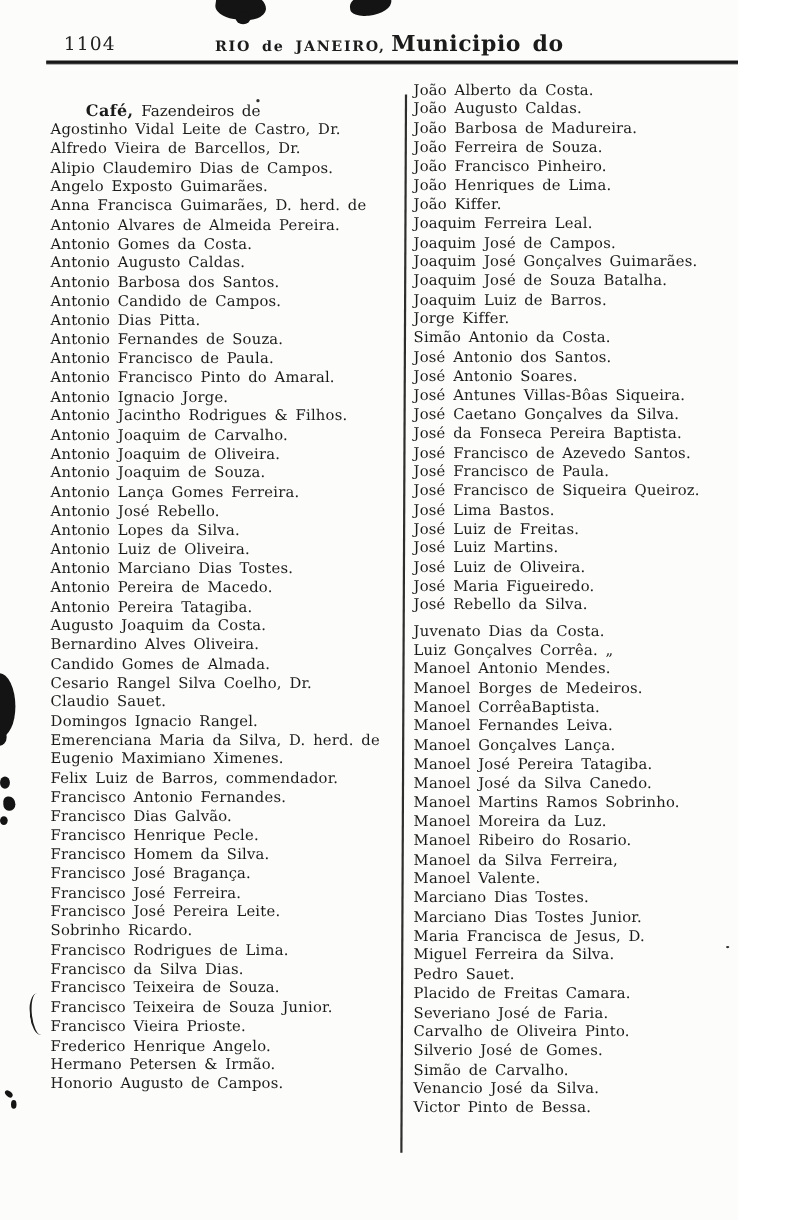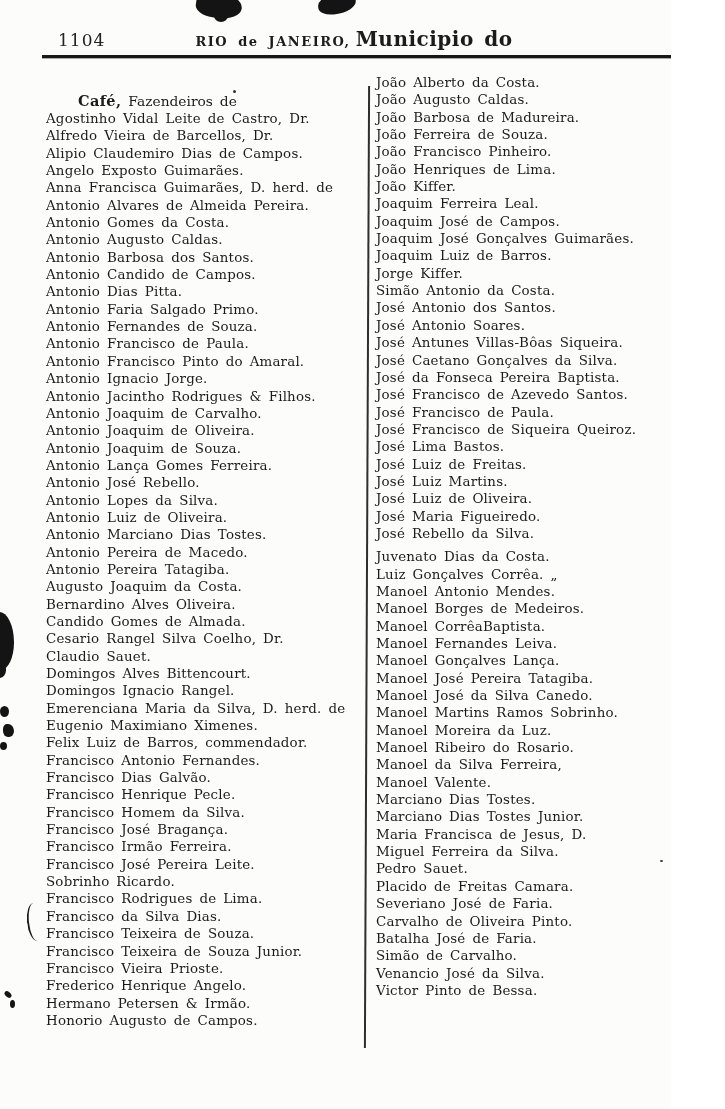--- a/index.html
+++ b/index.html
@@ -112,52 +112,50 @@
         <div class="entry-line">Alfredo Vieira de Barcellos, Dr.</div>
         <div class="entry-line">Alipio Claudemiro Dias de Campos.</div>
         <div class="entry-line">Angelo Exposto Guimarães.</div>
         <div class="entry-line">Anna Francisca Guimarães, D. herd. de</div>
         <div class="entry-line">Antonio Alvares de Almeida Pereira.</div>
         <div class="entry-line">Antonio Gomes da Costa.</div>
         <div class="entry-line">Antonio Augusto Caldas.</div>
         <div class="entry-line">Antonio Barbosa dos Santos.</div>
         <div class="entry-line">Antonio Candido de Campos.</div>
         <div class="entry-line">Antonio Dias Pitta.</div>
-        <div class="entry-line">Antonio Faria Salgado Primo.</div>
         <div class="entry-line">Antonio Fernandes de Souza.</div>
         <div class="entry-line">Antonio Francisco de Paula.</div>
         <div class="entry-line">Antonio Francisco Pinto do Amaral.</div>
         <div class="entry-line">Antonio Ignacio Jorge.</div>
         <div class="entry-line">Antonio Jacintho Rodrigues &amp; Filhos.</div>
         <div class="entry-line">Antonio Joaquim de Carvalho.</div>
         <div class="entry-line">Antonio Joaquim de Oliveira.</div>
         <div class="entry-line">Antonio Joaquim de Souza.</div>
         <div class="entry-line">Antonio Lança Gomes Ferreira.</div>
         <div class="entry-line">Antonio José Rebello.</div>
         <div class="entry-line">Antonio Lopes da Silva.</div>
         <div class="entry-line">Antonio Luiz de Oliveira.</div>
         <div class="entry-line">Antonio Marciano Dias Tostes.</div>
         <div class="entry-line">Antonio Pereira de Macedo.</div>
         <div class="entry-line">Antonio Pereira Tatagiba.</div>
         <div class="entry-line">Augusto Joaquim da Costa.</div>
         <div class="entry-line">Bernardino Alves Oliveira.</div>
         <div class="entry-line">Candido Gomes de Almada.</div>
         <div class="entry-line">Cesario Rangel Silva Coelho, Dr.</div>
         <div class="entry-line">Claudio Sauet.</div>
-        <div class="entry-line">Domingos Alves Bittencourt.</div>
         <div class="entry-line">Domingos Ignacio Rangel.</div>
         <div class="entry-line">Emerenciana Maria da Silva, D. herd. de</div>
         <div class="entry-line">Eugenio Maximiano Ximenes.</div>
         <div class="entry-line">Felix Luiz de Barros, commendador.</div>
         <div class="entry-line">Francisco Antonio Fernandes.</div>
         <div class="entry-line">Francisco Dias Galvão.</div>
         <div class="entry-line">Francisco Henrique Pecle.</div>
         <div class="entry-line">Francisco Homem da Silva.</div>
         <div class="entry-line">Francisco José Bragança.</div>
-        <div class="entry-line">Francisco Irmão Ferreira.</div>
+        <div class="entry-line">Francisco José Ferreira.</div>
         <div class="entry-line">Francisco José Pereira Leite.</div>
         <div class="entry-line">Sobrinho Ricardo.</div>
         <div class="entry-line">Francisco Rodrigues de Lima.</div>
         <div class="entry-line">Francisco da Silva Dias.</div>
         <div class="entry-line">Francisco Teixeira de Souza.</div>
         <div class="entry-line">Francisco Teixeira de Souza Junior.</div>
         <div class="entry-line">Francisco Vieira Prioste.</div>
         <div class="entry-line">Frederico Henrique Angelo.</div>
         <div class="entry-line">Hermano Petersen &amp; Irmão.</div>
         <div class="entry-line">Honorio Augusto de Campos.</div>
@@ -169,20 +167,21 @@
         <div class="entry-line">João Alberto da Costa.</div>
         <div class="entry-line">João Augusto Caldas.</div>
         <div class="entry-line">João Barbosa de Madureira.</div>
         <div class="entry-line">João Ferreira de Souza.</div>
         <div class="entry-line">João Francisco Pinheiro.</div>
         <div class="entry-line">João Henriques de Lima.</div>
         <div class="entry-line">João Kiffer.</div>
         <div class="entry-line">Joaquim Ferreira Leal.</div>
         <div class="entry-line">Joaquim José de Campos.</div>
         <div class="entry-line">Joaquim José Gonçalves Guimarães.</div>
+        <div class="entry-line">Joaquim José de Souza Batalha.</div>
         <div class="entry-line">Joaquim Luiz de Barros.</div>
         <div class="entry-line">Jorge Kiffer.</div>
         <div class="entry-line">Simão Antonio da Costa.</div>
         <div class="entry-line">José Antonio dos Santos.</div>
         <div class="entry-line">José Antonio Soares.</div>
         <div class="entry-line">José Antunes Villas-Bôas Siqueira.</div>
         <div class="entry-line">José Caetano Gonçalves da Silva.</div>
         <div class="entry-line">José da Fonseca Pereira Baptista.</div>
         <div class="entry-line">José Francisco de Azevedo Santos.</div>
         <div class="entry-line">José Francisco de Paula.</div>
@@ -210,20 +209,20 @@
         <div class="entry-line">Manoel da Silva Ferreira,</div>
         <div class="entry-line">Manoel Valente.</div>
         <div class="entry-line">Marciano Dias Tostes.</div>
         <div class="entry-line">Marciano Dias Tostes Junior.</div>
         <div class="entry-line">Maria Francisca de Jesus, D.</div>
         <div class="entry-line">Miguel Ferreira da Silva.</div>
         <div class="entry-line">Pedro Sauet.</div>
         <div class="entry-line">Placido de Freitas Camara.</div>
         <div class="entry-line">Severiano José de Faria.</div>
         <div class="entry-line">Carvalho de Oliveira Pinto.</div>
-        <div class="entry-line">Batalha José de Faria.</div>
+        <div class="entry-line">Silverio José de Gomes.</div>
         <div class="entry-line">Simão de Carvalho.</div>
         <div class="entry-line">Venancio José da Silva.</div>
         <div class="entry-line">Victor Pinto de Bessa.</div>
       </div>
   </div>
 
 </div>
 
 </body></html>

